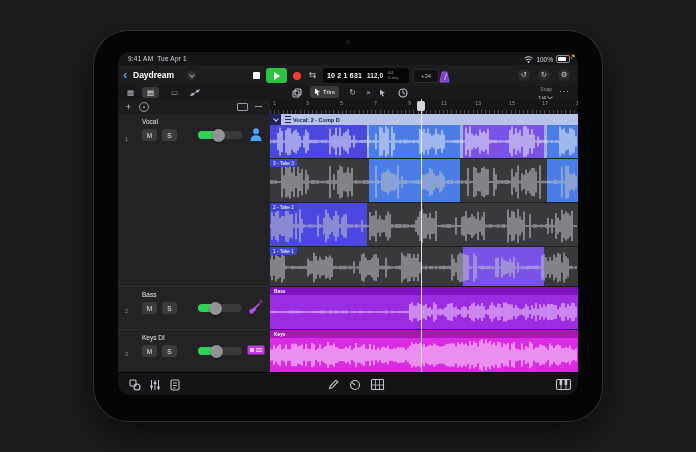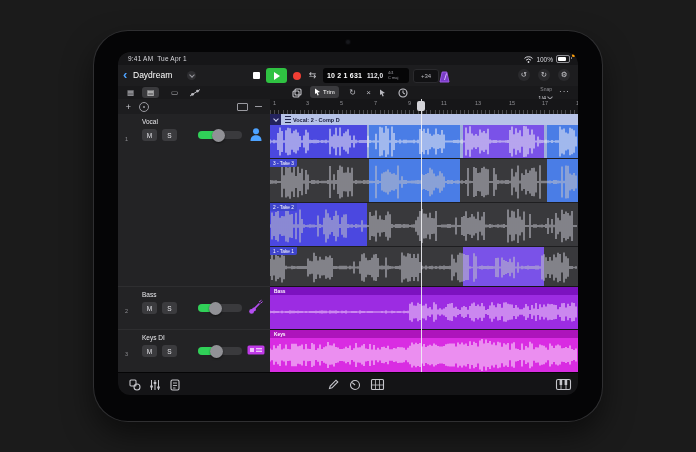--- a/index.html
+++ b/index.html
@@ -16,21 +16,21 @@
   #statusbar{left:0;top:0;width:460px;height:13px;background:#161618;color:#d9d9de;font-size:6.5px;}
   #status-left{left:10px;top:3px;letter-spacing:.2px;}
   #status-right{right:8px;top:3px;display:flex;align-items:center;gap:3px;}
   #mic-dot{right:3px;top:2px;width:3px;height:3px;border-radius:50%;background:#ff9f0a;}
   .batt{width:12px;height:6px;border:1px solid #8e8e93;border-radius:2px;position:relative;}
   .batt i{position:absolute;left:1px;top:1px;bottom:1px;width:8px;background:#fff;border-radius:1px;}
   .batt:after{content:"";position:absolute;right:-3px;top:1px;width:1.5px;height:2px;background:#8e8e93;border-radius:1px;}
   
   #toolbar{left:0;top:13px;width:460px;height:21px;background:#1d1d1f;border-bottom:1px solid #0c0c0d;}
   .backchev{color:#4da2ff;font-size:13px;line-height:13px;font-weight:bold;}
-  #proj-title{font-size:8.5px;font-weight:normal;color:#fff;}
+  #proj-title{font-size:8.5px;font-weight:bold;color:#fff;}
   .mini-circle{width:9px;height:9px;border-radius:50%;background:#2e2e31;display:inline-flex;align-items:center;justify-content:center;}
   .chev-down{width:3px;height:3px;border-right:1px solid #9a9aa0;border-bottom:1px solid #9a9aa0;transform:rotate(45deg);margin-top:-1.5px;}
   .tbtn{display:flex;align-items:center;justify-content:center;color:#d6d6da;}
   #stop-btn{left:131px;top:4px;width:15px;height:13px;}
   #stop-btn .sq{width:7px;height:7px;background:#fff;border-radius:1px;}
   #play-btn{left:148px;top:3px;width:21px;height:15px;background:var(--play_green);border-radius:3px;}
   #play-btn .tri{width:0;height:0;border-left:6px solid #fff;border-top:4px solid transparent;border-bottom:4px solid transparent;margin-left:1px;}
   #rec-btn{left:171px;top:4px;width:15px;height:13px;}
   #rec-btn .dot{width:8px;height:8px;border-radius:50%;background:var(--record_red);}
   #cycle-btn{left:187px;top:3px;width:15px;height:14px;font-size:9px;color:#c9c9ce;}

